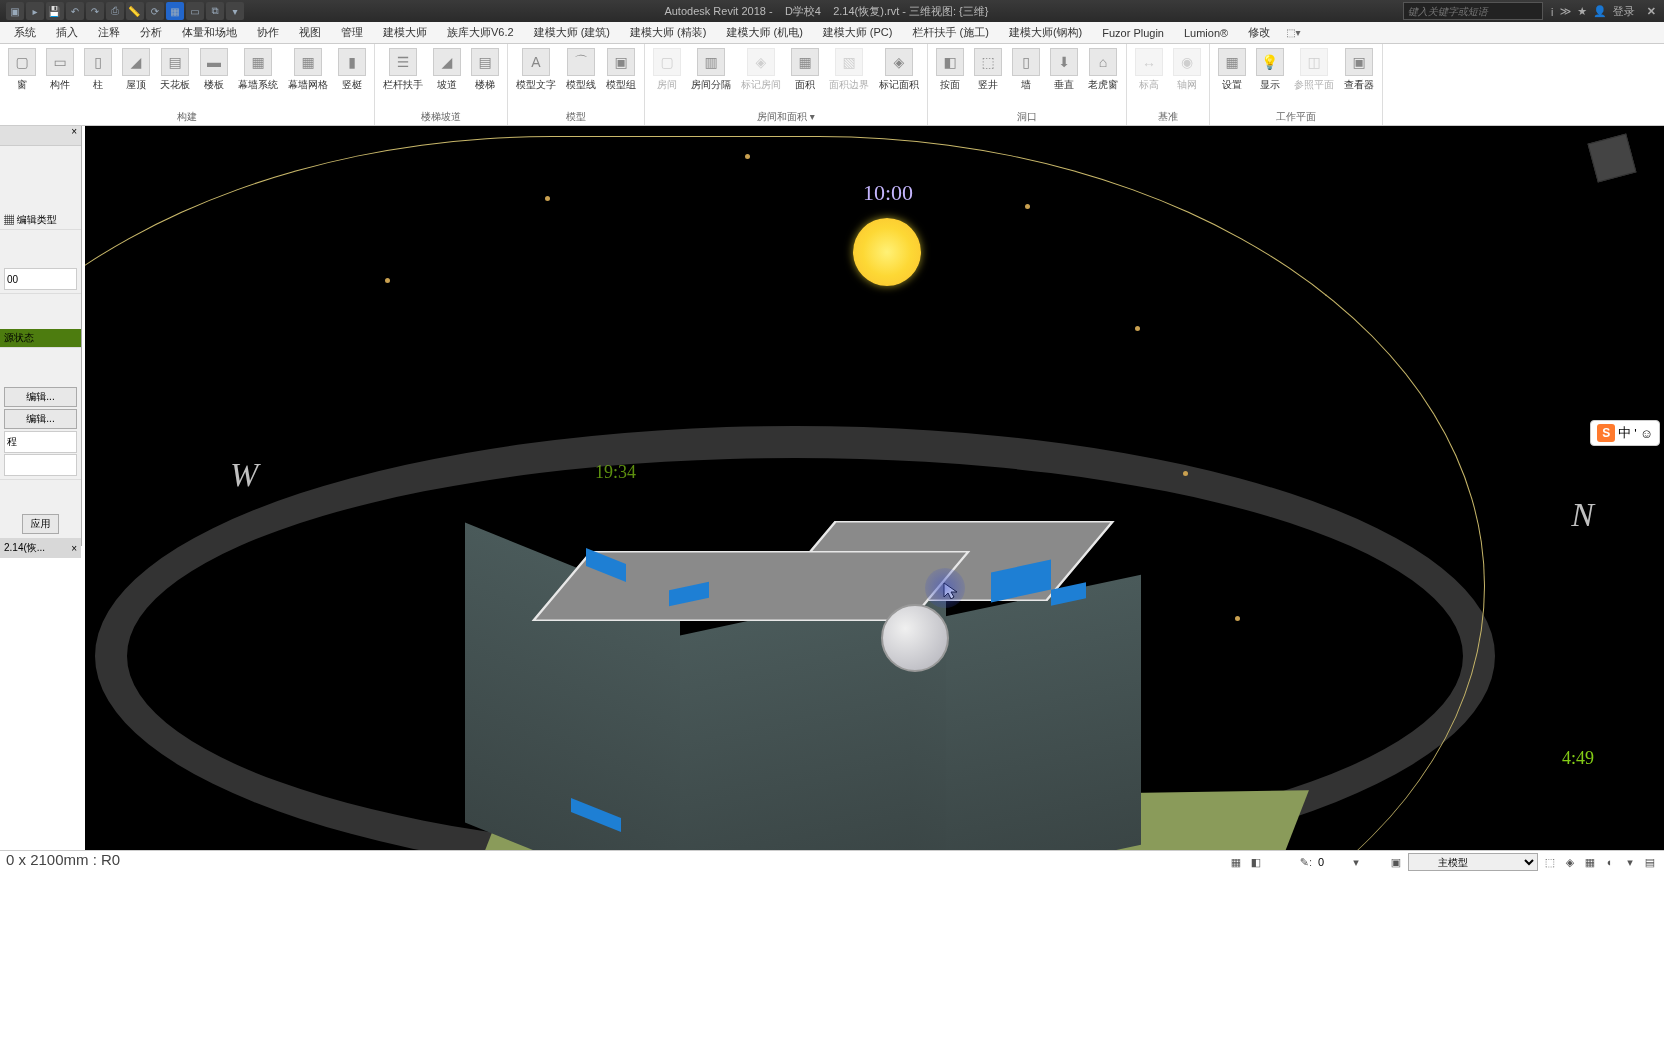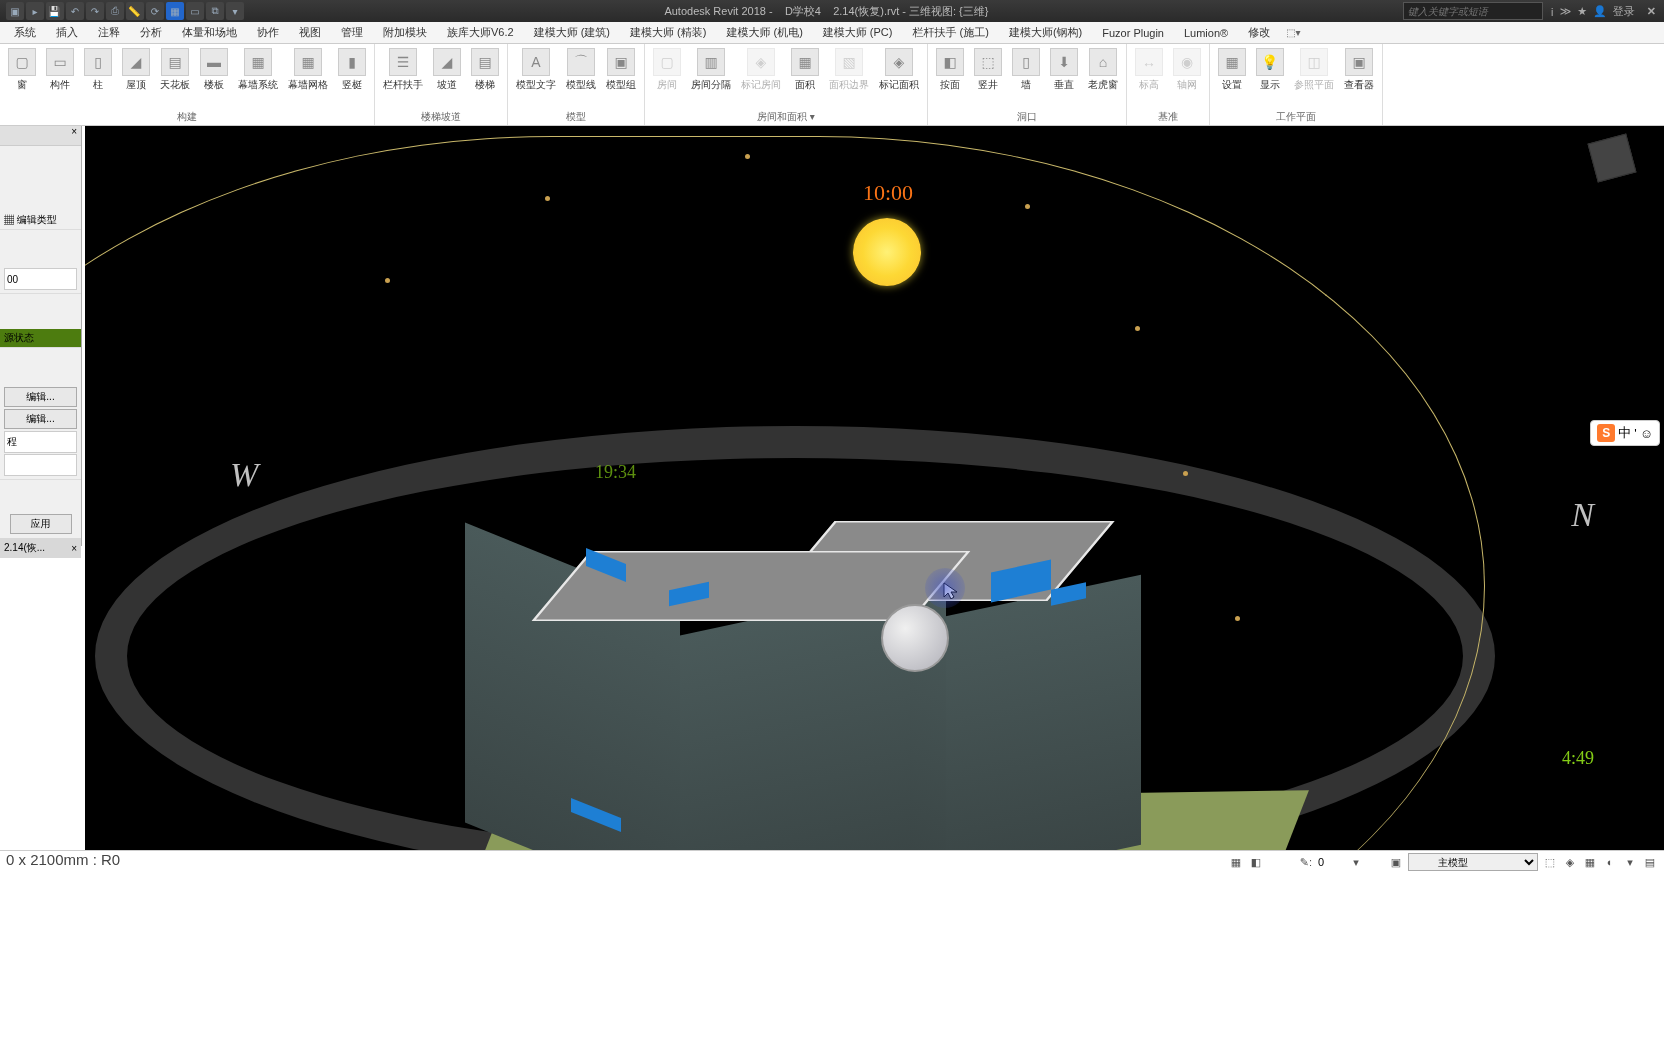--- a/index.html
+++ b/index.html
@@ -28,29 +28,29 @@
 .ribbon-btn .icon { width: 28px; height: 28px; margin-bottom: 2px; background: #e8e8e8; border: 1px solid #ccc; display: flex; align-items: center; justify-content: center; font-size: 14px; color: #888; }
 .ribbon-btn.disabled { opacity: 0.4; }
 .ribbon-group-label { text-align: center; font-size: 10px; color: #666; padding: 1px 0; }
 
 
 .left-panel { position: absolute; left: 0; top: 126px; width: 82px; height: 420px; background: #f0f0f0; border-right: 1px solid #aaa; font-size: 11px; }
 .panel-close { height: 20px; background: #e0e0e0; text-align: right; padding-right: 4px; font-size: 10px; border-bottom: 1px solid #ccc; }
 .panel-section { padding: 2px 4px; border-bottom: 1px solid #ddd; margin-top: 35px; }
 .panel-row { height: 22px; display: flex; align-items: center; font-size: 10px; background: #fff; border: 1px solid #ccc; margin: 1px 0; padding: 0 2px; }
 .panel-btn { background: #e8e8e8; border: 1px solid #aaa; font-size: 10px; padding: 2px 6px; text-align: center; margin: 2px 0; cursor: pointer; }
-.panel-apply { width: 62px; margin: 4px auto; }
+.panel-apply { width: 37px; margin: 4px auto; }
 .panel-tab { height: 20px; background: #d8d8d8; display: flex; align-items: center; padding: 0 4px; font-size: 10px; justify-content: space-between; }
 .panel-tab .x { font-size: 10px; cursor: pointer; }
 
 
 .viewport { position: absolute; left: 85px; top: 126px; right: 0; height: 724px; background: #000; overflow: hidden; }
 .viewport-content { position: relative; width: 100%; height: 100%; }
 .sun { position: absolute; width: 68px; height: 68px; background: radial-gradient(#fff176, #fdd835, #fbc02d); border-radius: 50%; left: 768px; top: 92px; box-shadow: 0 0 8px rgba(255,235,59,0.6); }
-.sun-time { position: absolute; left: 778px; top: 54px; color: #f97316; font-size: 22px; font-family: serif; }
+.sun-time { position: absolute; left: 778px; top: 54px; color: #c4b5fd; font-size: 22px; font-family: serif; }
 .compass-w { position: absolute; left: 145px; top: 330px; color: #c0c0c0; font-size: 34px; font-family: serif; font-style: italic; }
 .compass-n { position: absolute; right: 70px; top: 370px; color: #c0c0c0; font-size: 34px; font-family: serif; font-style: italic; }
 .time-marker { position: absolute; color: #84cc16; font-size: 18px; font-family: serif; }
 .time-19 { left: 510px; top: 336px; opacity: 0.7; }
 .time-449 { right: 70px; top: 622px; }
 
 
 .sun-path { position: absolute; width: 1600px; height: 900px; top: 10px; left: -200px; border: 1px solid #c9b86a; border-radius: 50% / 60%; border-bottom: none; border-left-color: transparent; pointer-events: none; }
 .path-dot { position: absolute; width: 5px; height: 5px; background: #c9a050; border-radius: 50%; }
 
@@ -132,21 +132,21 @@
 
 <div class="tabs">
   <div class="tab">系统</div>
   <div class="tab">插入</div>
   <div class="tab">注释</div>
   <div class="tab">分析</div>
   <div class="tab">体量和场地</div>
   <div class="tab">协作</div>
   <div class="tab">视图</div>
   <div class="tab">管理</div>
-  <div class="tab">附加模块</div>
+  <div class="tab">建模大师</div>
   <div class="tab">族库大师V6.2</div>
   <div class="tab">建模大师 (建筑)</div>
   <div class="tab">建模大师 (精装)</div>
   <div class="tab">建模大师 (机电)</div>
   <div class="tab">建模大师 (PC)</div>
   <div class="tab">栏杆扶手 (施工)</div>
   <div class="tab">建模大师(钢构)</div>
   <div class="tab">Fuzor Plugin</div>
   <div class="tab">Lumion®</div>
   <div class="tab">修改</div>

